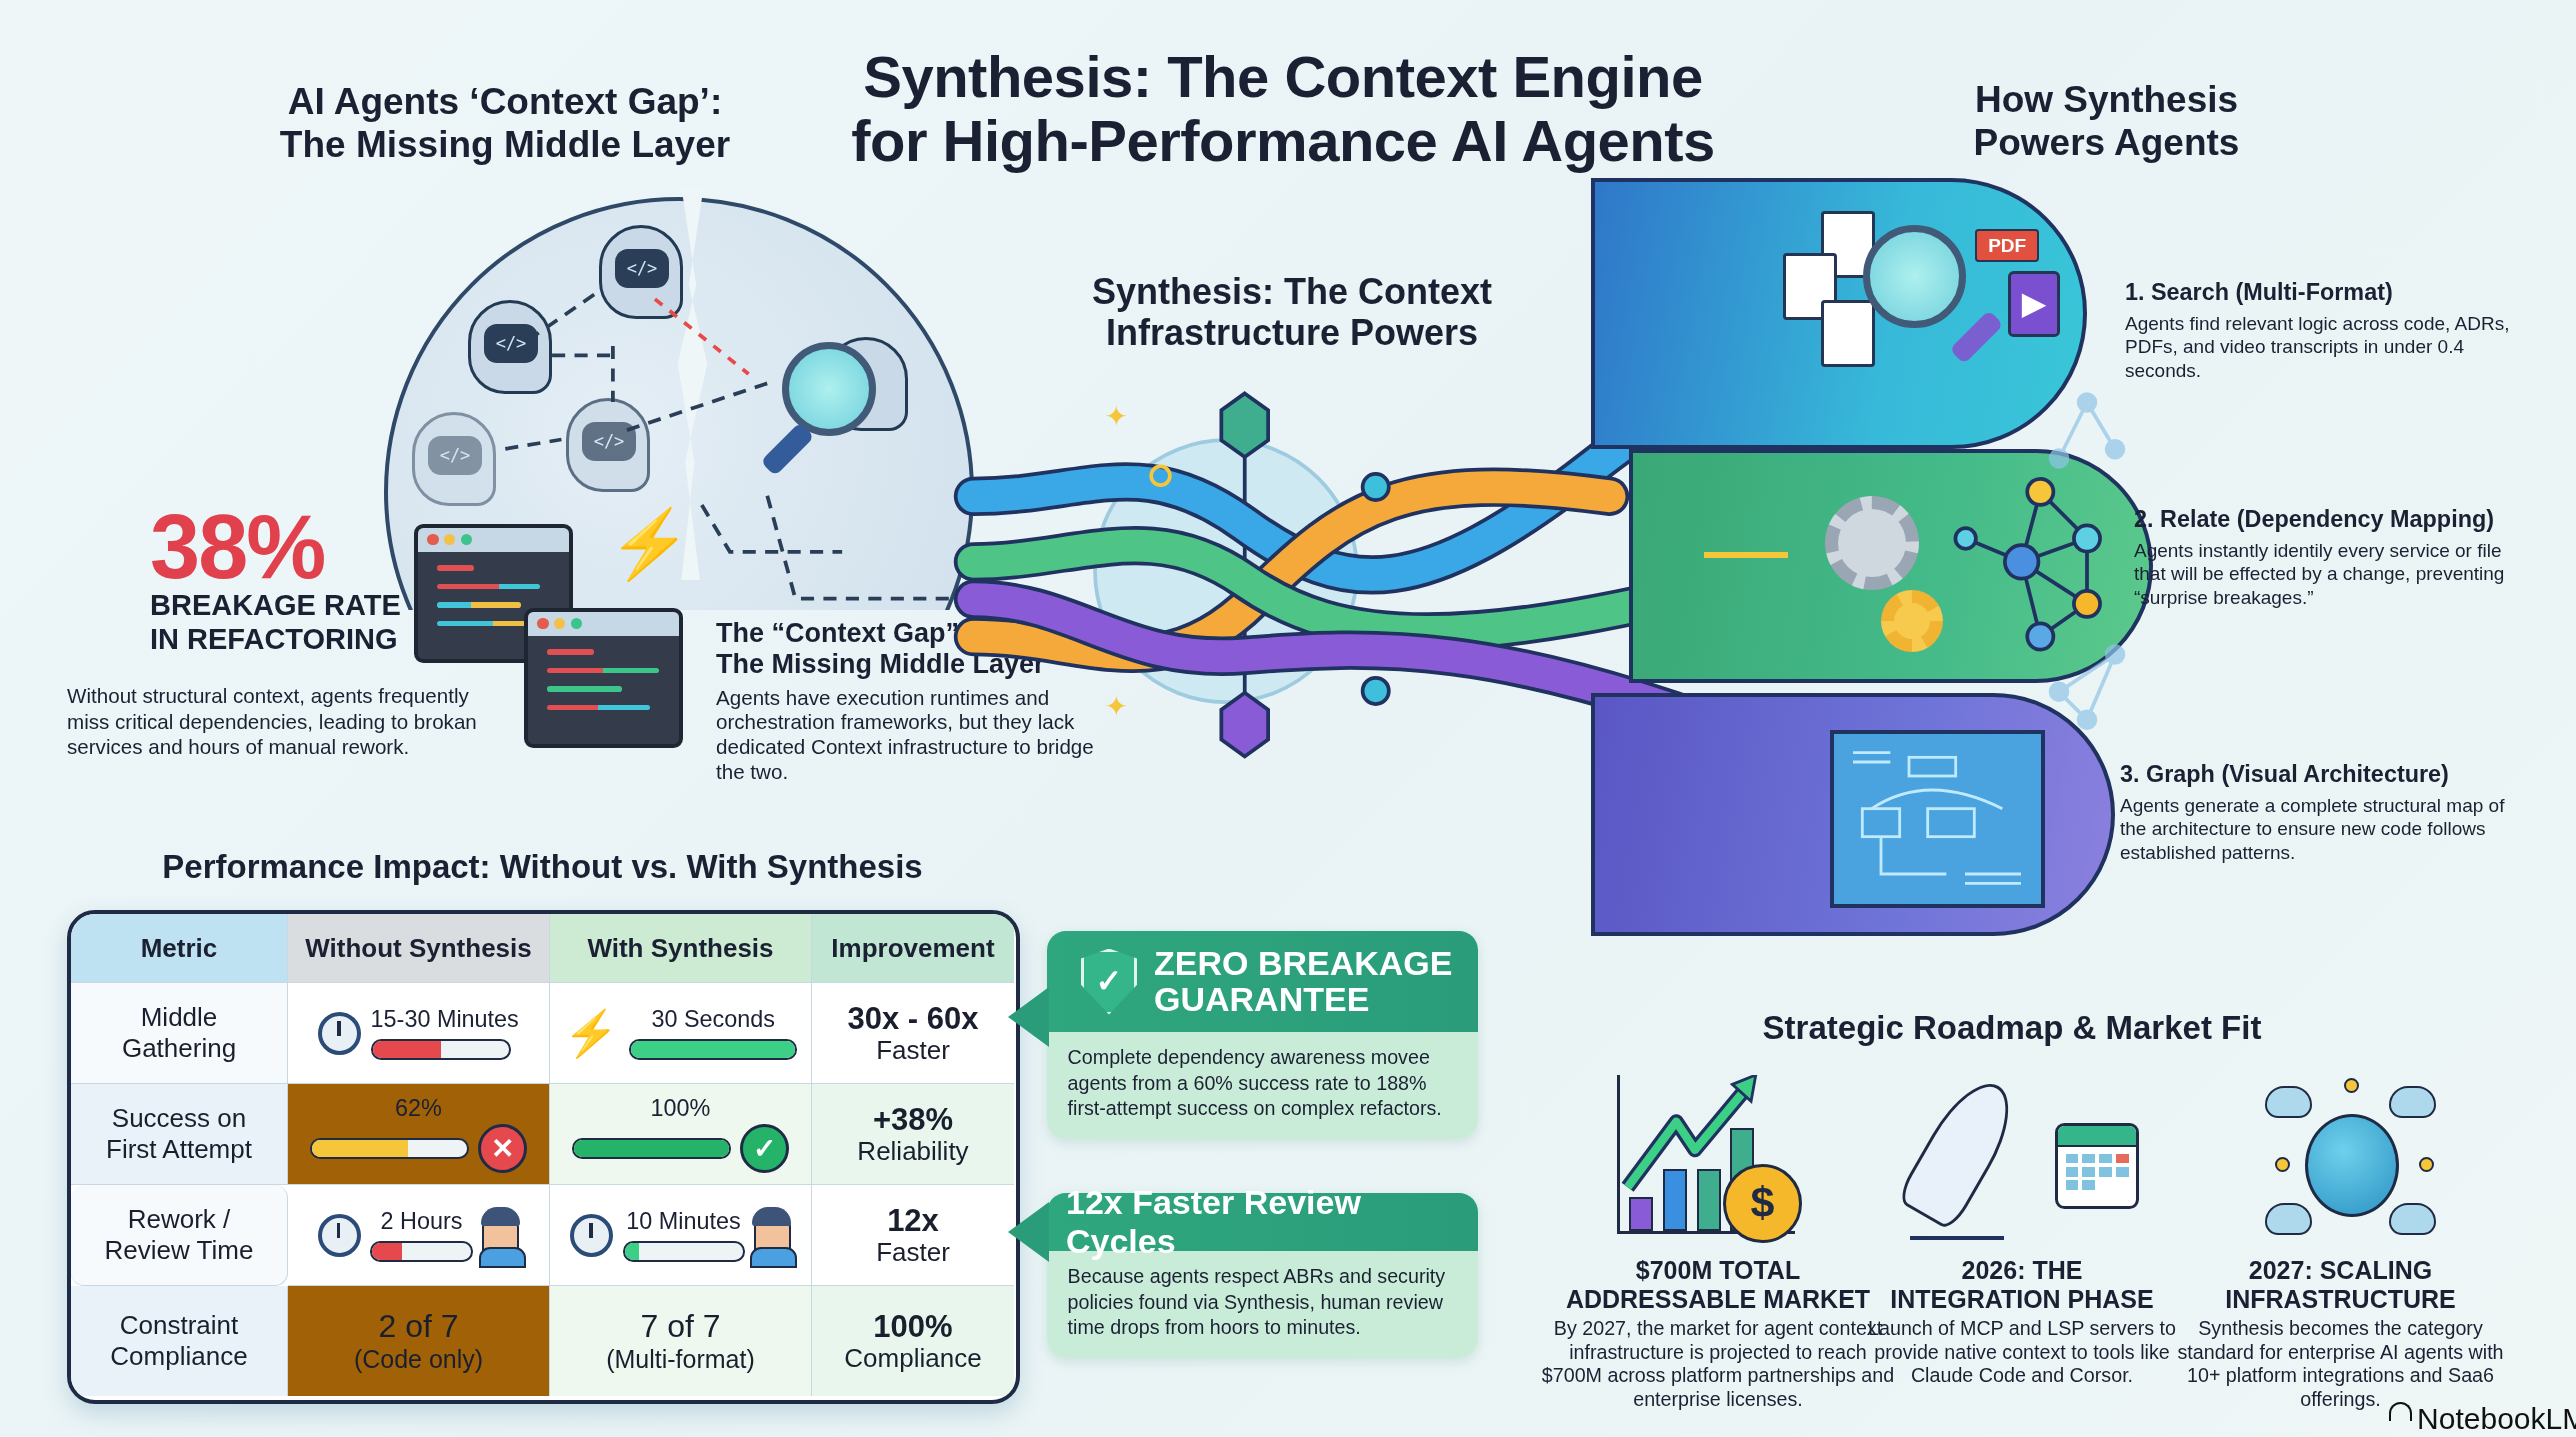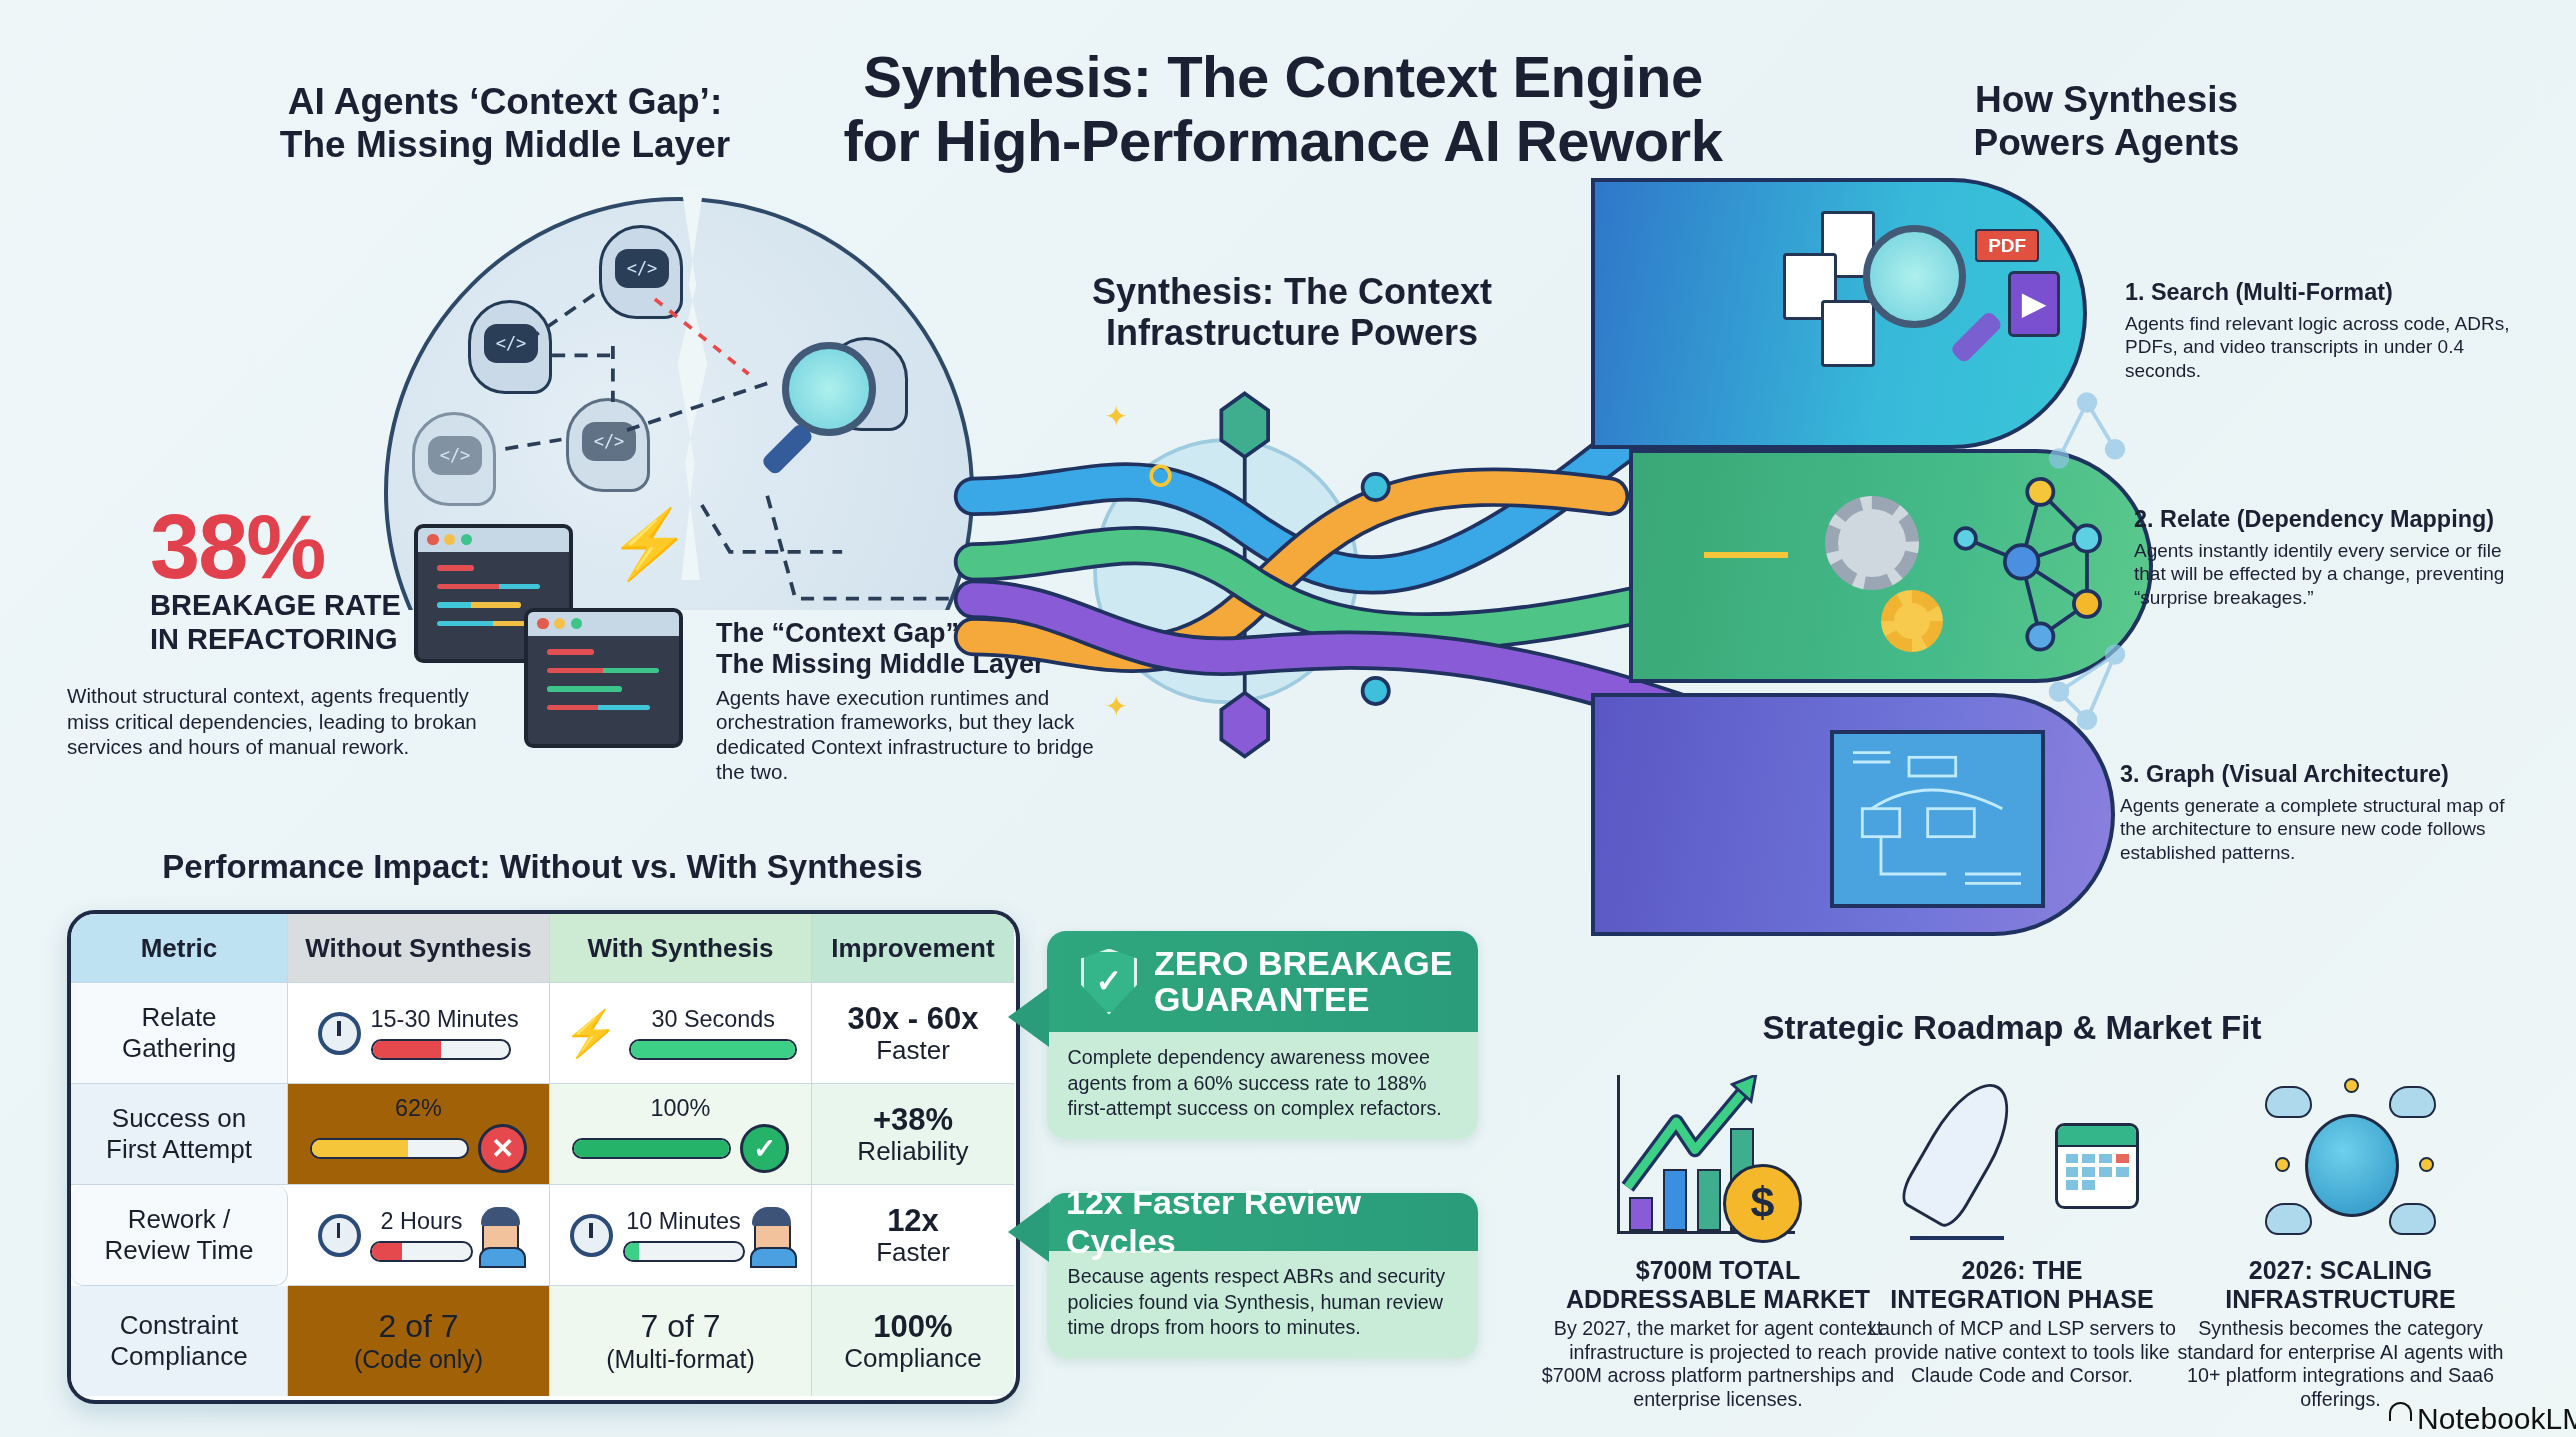--- a/index.html
+++ b/index.html
@@ -183,21 +183,21 @@
   .pin { width: 15px; height: 15px; border-radius: 50%; background: #f5c53a; border: 2.8px solid #1f2b44; }
 
   .watermark { left: 2389px; top: 1402px; font-size: 30px; color: #111; display: flex; align-items: flex-start; gap: 5.6px; }
   .wm-icon { width: 22.5px; height: 19px; border: 2.8px solid #111; border-bottom: none; border-radius: 13px 13px 0 0; }
 </style>
 </head>
 <body>
 
 <div class="abs title-main">
   <div>Synthesis: The Context Engine</div>
-  <div>for High-Performance AI Rework</div>
+  <div>for High-Performance AI Agents</div>
 </div>
 
 <div class="abs section-title left-title">
   <div>AI Agents ‘Context Gap’:</div>
   <div>The Missing Middle Layer</div>
 </div>
 
 <div class="abs gap-circle"></div>
 <div class="abs crack"></div>
 
@@ -384,21 +384,21 @@
 <div class="abs section-title perf-title">Performance Impact: Without vs. With Synthesis</div>
 
 <div class="abs perf-table">
 
   <div class="cell hdr hdr-metric">Metric</div>
   <div class="cell hdr hdr-without">Without Synthesis</div>
   <div class="cell hdr hdr-with">With Synthesis</div>
   <div class="cell hdr hdr-impr" style="border-right:none;">Improvement</div>
 
   <div class="cell c-metric" style="background:#f7fafc;">
-    <span>Relate</span>
+    <span>Middle</span>
     <span>Gathering</span>
   </div>
   <div class="cell" style="background:#fff;">
     <div class="cell-inline">
       <div class="timer-icon"></div>
       <div>
         <div class="cell-label">15-30 Minutes</div>
         <div class="progress" style="width:140px; margin-top:5.6px;">
           <div class="fill" style="width:50%; background:#e5484d;"></div>
         </div>

